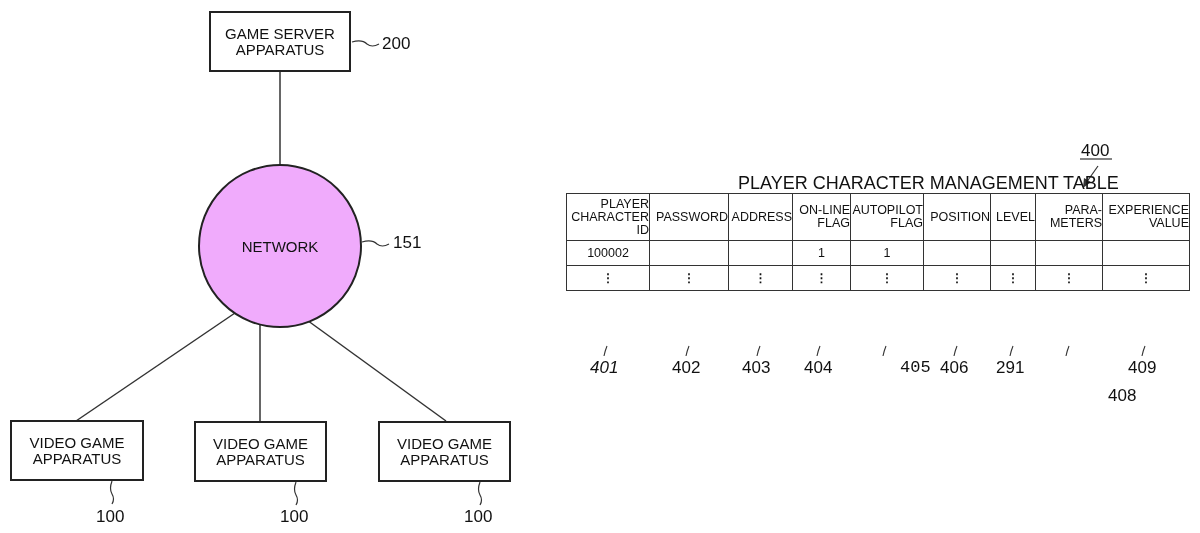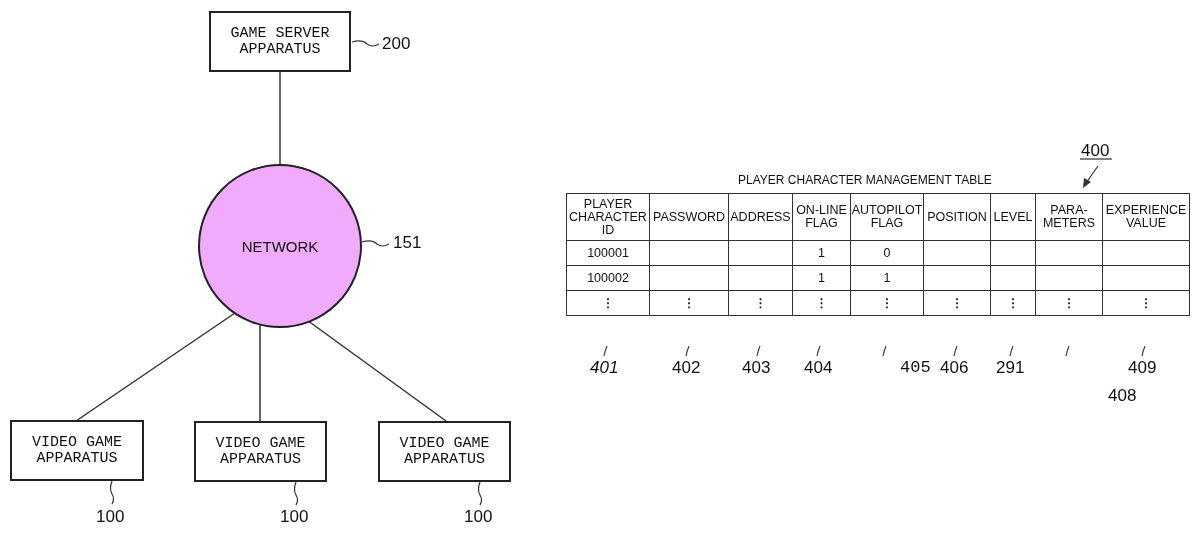--- a/index.html
+++ b/index.html
@@ -1,28 +1,28 @@
 <!DOCTYPE html>
 <html><head>
 <meta charset="utf-8">
 <style>
   html, body { margin:0; padding:0; background:#ffffff; }
   body { width:1200px; height:533px; position:relative; overflow:hidden;
          font-family:"Liberation Sans", sans-serif; color:#111; }
   svg.conn { position:absolute; left:0; top:0; width:1200px; height:533px; }
   .box { position:absolute; border:2px solid #222; background:#fff; box-sizing:border-box;
          display:flex; flex-direction:column; align-items:center; justify-content:center;
-         font-size:15px; line-height:16px; text-align:center;font-family:Liberation Mono, monospace; }
+         font-size:15px; line-height:16px; text-align:center; }
   .circle { position:absolute; border:2px solid #222; border-radius:50%; background:#f0abfc;
             box-sizing:border-box; display:flex; align-items:center; justify-content:center; font-size:15px; }
   .ref { position:absolute; font-size:17px; }
-  .ttitle { position:absolute; left:738px; top:173px; font-size:12px; }
+  .ttitle { position:absolute; left:738px; top:173px; font-size:18px; }
   table.pct { position:absolute; left:566px; top:193px; border-collapse:collapse; font-size:12.5px; }
   table.pct th, table.pct td { border:1.5px solid #333; text-align:center; padding:0; }
-  table.pct th { font-weight:normal; height:46px; line-height:13px; }
+  table.pct th { font-weight:normal; height:46px; line-height:13px;text-align:right; }
   table.pct td { height:24px; }
   .vdots { font-weight:bold; line-height:6px; font-size:12px; }
   .colref { position:absolute; top:358px; font-size:17px; }
 </style>
 </head>
 <body>
 
 <svg class="conn" viewBox="0 0 1200 533">
   <line x1="280" y1="71" x2="280" y2="165" stroke="#333" stroke-width="1.5"></line>
   <line x1="235" y1="313" x2="76" y2="421" stroke="#333" stroke-width="1.5"></line>
@@ -125,31 +125,20 @@
           <div>METERS</div>
         </th>
         <th>
           <div>EXPERIENCE</div>
           <div>VALUE</div>
         </th>
       </tr>
   </thead>
   <tbody id="tbody">
       <tr>
-        <td>100001</td>
-        <td></td>
-        <td></td>
-        <td>1</td>
-        <td>0</td>
-        <td></td>
-        <td></td>
-        <td></td>
-        <td></td>
-      </tr>
-      <tr>
         <td>100002</td>
         <td></td>
         <td></td>
         <td>1</td>
         <td>1</td>
         <td></td>
         <td></td>
         <td></td>
         <td></td>
       </tr>

